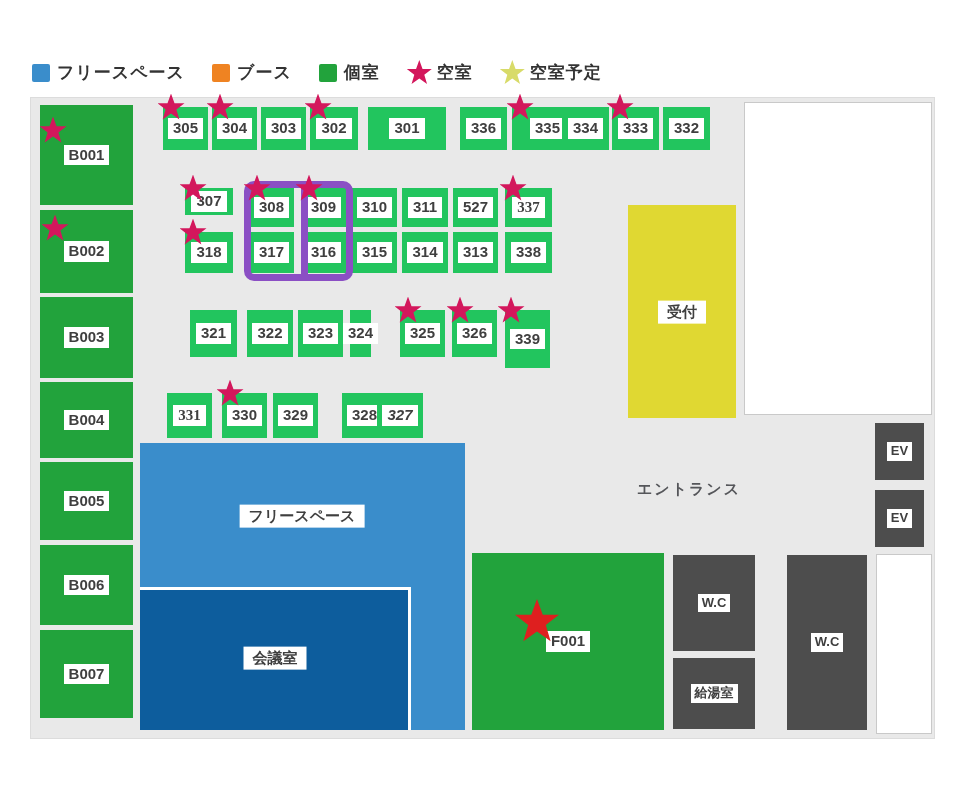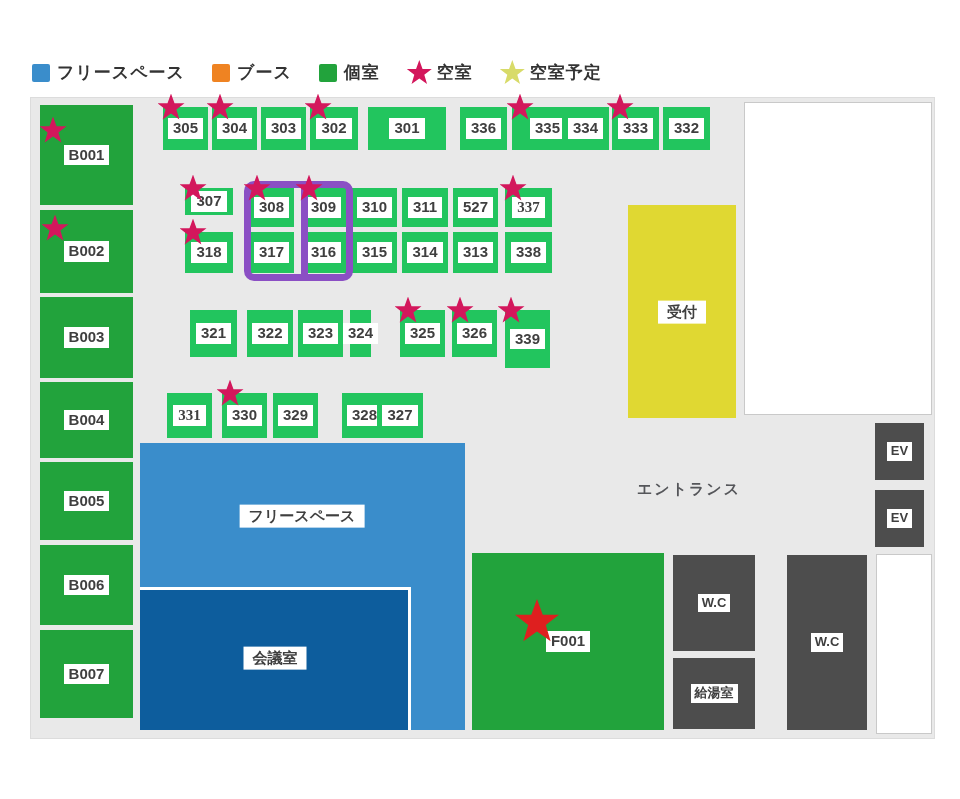--- a/index.html
+++ b/index.html
@@ -202,21 +202,21 @@
       </div>
       <div class="room booth" style="left: 222px; top: 393px; width: 45px; height: 45px;">
         <div class="chip">330</div>
       </div>
       <div class="room booth" style="left: 273px; top: 393px; width: 45px; height: 45px;">
         <div class="chip">329</div>
       </div>
       <div class="room booth" style="left: 325px; top: 393px; width: 45px; height: 45px; margin-left: 17px;">
         <div class="chip">328</div>
       </div>
-      <div class="room booth" style="left: 377px; top: 393px; width: 46px; height: 45px;">
+      <div class="room booth" style="left: 377px; top: 393px; width: 46px; height: 45px; font-style: italic;">
         <div class="chip">327</div>
       </div>
       <div class="facility" style="left: 875px; top: 423px; width: 49px; height: 57px;">
         <div class="chip small">EV</div>
       </div>
       <div class="facility" style="left: 875px; top: 490px; width: 49px; height: 57px;">
         <div class="chip small">EV</div>
       </div>
       <div class="facility" style="left: 673px; top: 555px; width: 82px; height: 96px;">
         <div class="chip small">W.C</div>

